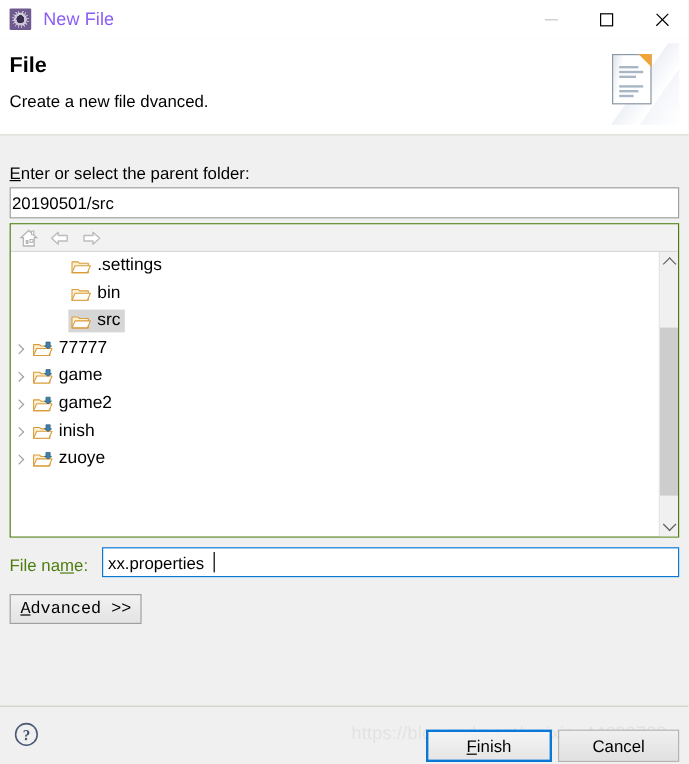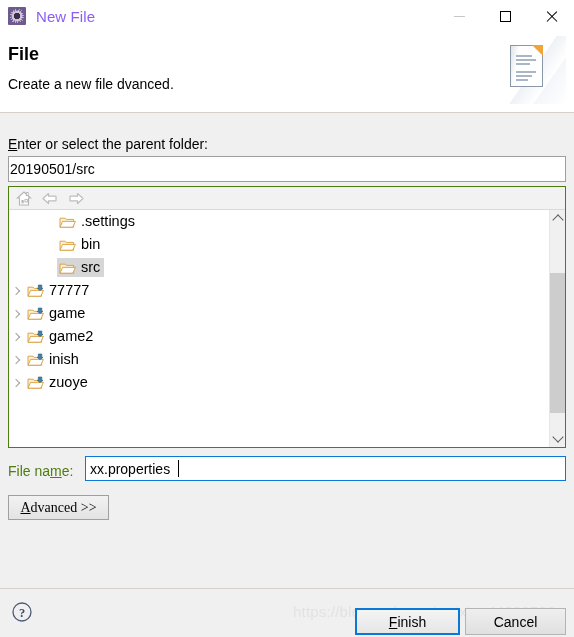--- a/index.html
+++ b/index.html
@@ -347,21 +347,21 @@
   }
 
   .btn-advanced {
     position: absolute;
     left: 8px; top: 382px;
     min-width: 101px;
     height: 25px;
     background: linear-gradient(#f2f2f2, #e3e3e3);
     border: 1px solid #a0a0a0;
     box-sizing: border-box;
-    font-family: Liberation Serif, serif;
+    font-family: Liberation Mono, monospace;
     font-size: 14px;
     color: #000;
     padding: 0 8px;
     cursor: default;
   }
 
   
   .footer {
     position: absolute;
     left: 0; top: 588px;

